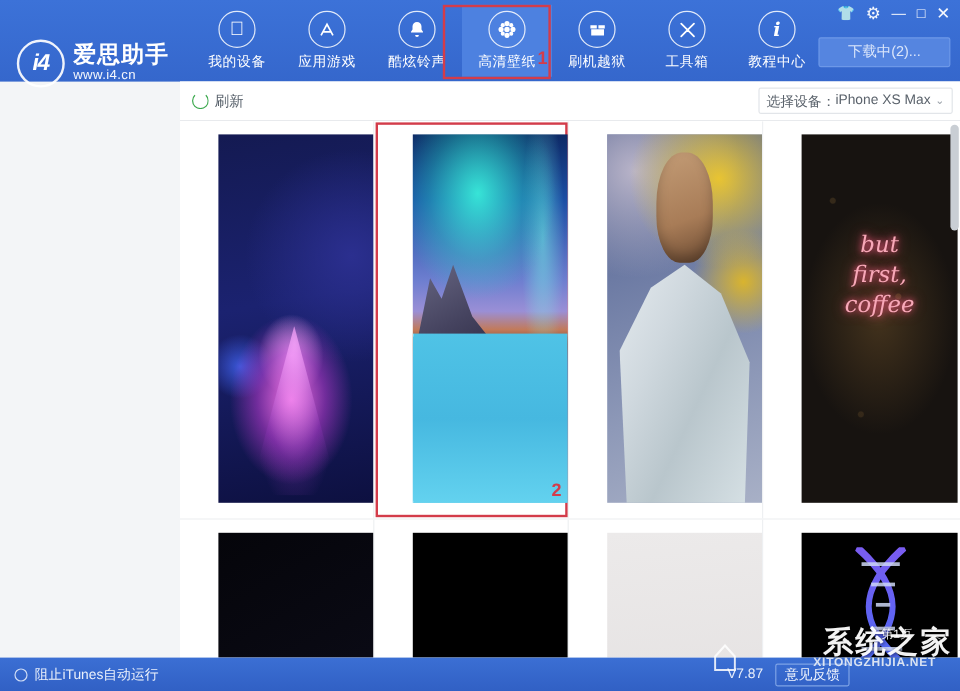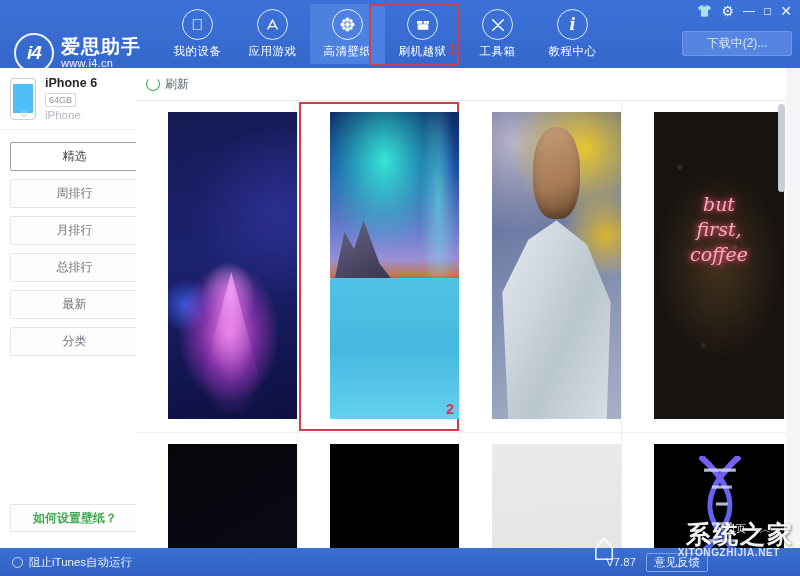--- a/index.html
+++ b/index.html
@@ -103,21 +103,21 @@
   .side-btn.active { border:1px solid #9aa1a9; background:#fff; color:#3a3f45; }
 
   .howto {
     position:absolute; left:10px; bottom:16px; width:130px; height:28px;
     border:1px solid #e3e6ea; border-radius:2px; background:#fdfdfd;
     color:#3aa84c; font-size:12px; font-weight:bold;
     display:flex; align-items:center; justify-content:center; cursor:pointer;
   }
 
   
-  .content { position:absolute; left:136px; top:68px; width:650px; height:480px; background:#fff; }
+  .content { position:absolute; left:150px; top:68px; width:650px; height:480px; background:#fff; }
   .toolbar {
     height:33px; border-bottom:1px solid #e8eaed; display:flex; align-items:center;
     padding:0 6px 0 10px; background:#fff;
   }
   .refresh { display:flex; align-items:center; cursor:pointer; }
   .refresh-ico {
     width:14px; height:14px; border:1.5px solid #3aa84c; border-radius:50%;
     border-top-color:transparent; margin-right:5px;
   }
   .refresh-label { color:#57606a; font-size:12px; }
@@ -303,20 +303,28 @@
         <div class="nav-icon"></div>
         <div class="nav-label">我的设备</div>
       </div>
       <div class="nav-item">
         <div class="nav-icon">
           <svg width="17" height="17" viewBox="0 0 24 24" fill="none" stroke="#fff" stroke-width="2">
             <path d="M5 19 L12 6 L19 19 M8 15 H17"></path>
           </svg>
         </div>
         <div class="nav-label">应用游戏</div>
+      </div>
+      <div class="nav-item">
+        <div class="nav-icon">
+          <svg width="15" height="15" viewBox="0 0 24 24" fill="#fff">
+            <path d="M12 2a6 6 0 0 0-6 6v4l-2 3v1h16v-1l-2-3V8a6 6 0 0 0-6-6zm0 20a2.5 2.5 0 0 0 2.5-2.5h-5A2.5 2.5 0 0 0 12 22z"></path>
+          </svg>
+        </div>
+        <div class="nav-label">酷炫铃声</div>
       </div>
       <div class="nav-item active">
         <div class="nav-icon">
           <svg width="17" height="17" viewBox="0 0 24 24" fill="#fff">
             <circle cx="12" cy="12" r="3.2"></circle>
             <circle cx="12" cy="5" r="3"></circle>
               <circle cx="12" cy="19" r="3"></circle>
             <circle cx="5" cy="12" r="3"></circle>
               <circle cx="19" cy="12" r="3"></circle>
             <circle cx="7" cy="7" r="2.4"></circle>
@@ -358,48 +366,32 @@
       <div class="wc">👕</div>
       <div class="wc big">⚙</div>
       <div class="wc">—</div>
       <div class="wc">□</div>
       <div class="wc big">✕</div>
     </div>
 
     <div class="dl-btn">下载中(2)...</div>
   </div>
 
-  <div class="sidebar">
-    <div class="device">
-      <div class="phone-ico"></div>
-      <div class="dev-meta">
-        <div class="dev-name">iPhone 6</div>
-        <div class="dev-cap">64GB</div>
-        <div class="dev-type">iPhone</div>
-      </div>
-    </div>
-
-    <div class="side-nav">
-      <div class="side-btn active">精选</div>
-      <div class="side-btn">周排行</div>
-      <div class="side-btn">月排行</div>
-      <div class="side-btn">总排行</div>
-      <div class="side-btn">最新</div>
-      <div class="side-btn">分类</div>
-    </div>
-
-    <div class="howto">如何设置壁纸？</div>
-  </div>
 
   <div class="content">
 
     <div class="toolbar">
       <div class="refresh">
         <div class="refresh-ico"></div>
         <div class="refresh-label">刷新</div>
+      </div>
+      <div class="dev-select">
+        <span>选择设备：</span>
+        <span>iPhone XS Max</span>
+        <span class="caret">⌄</span>
       </div>
     </div>
 
     <div class="grid-wrap">
 
       <div class="row">
         <div class="cell">
           <div class="thumb wp1"></div>
         </div>
         <div class="cell selected">

